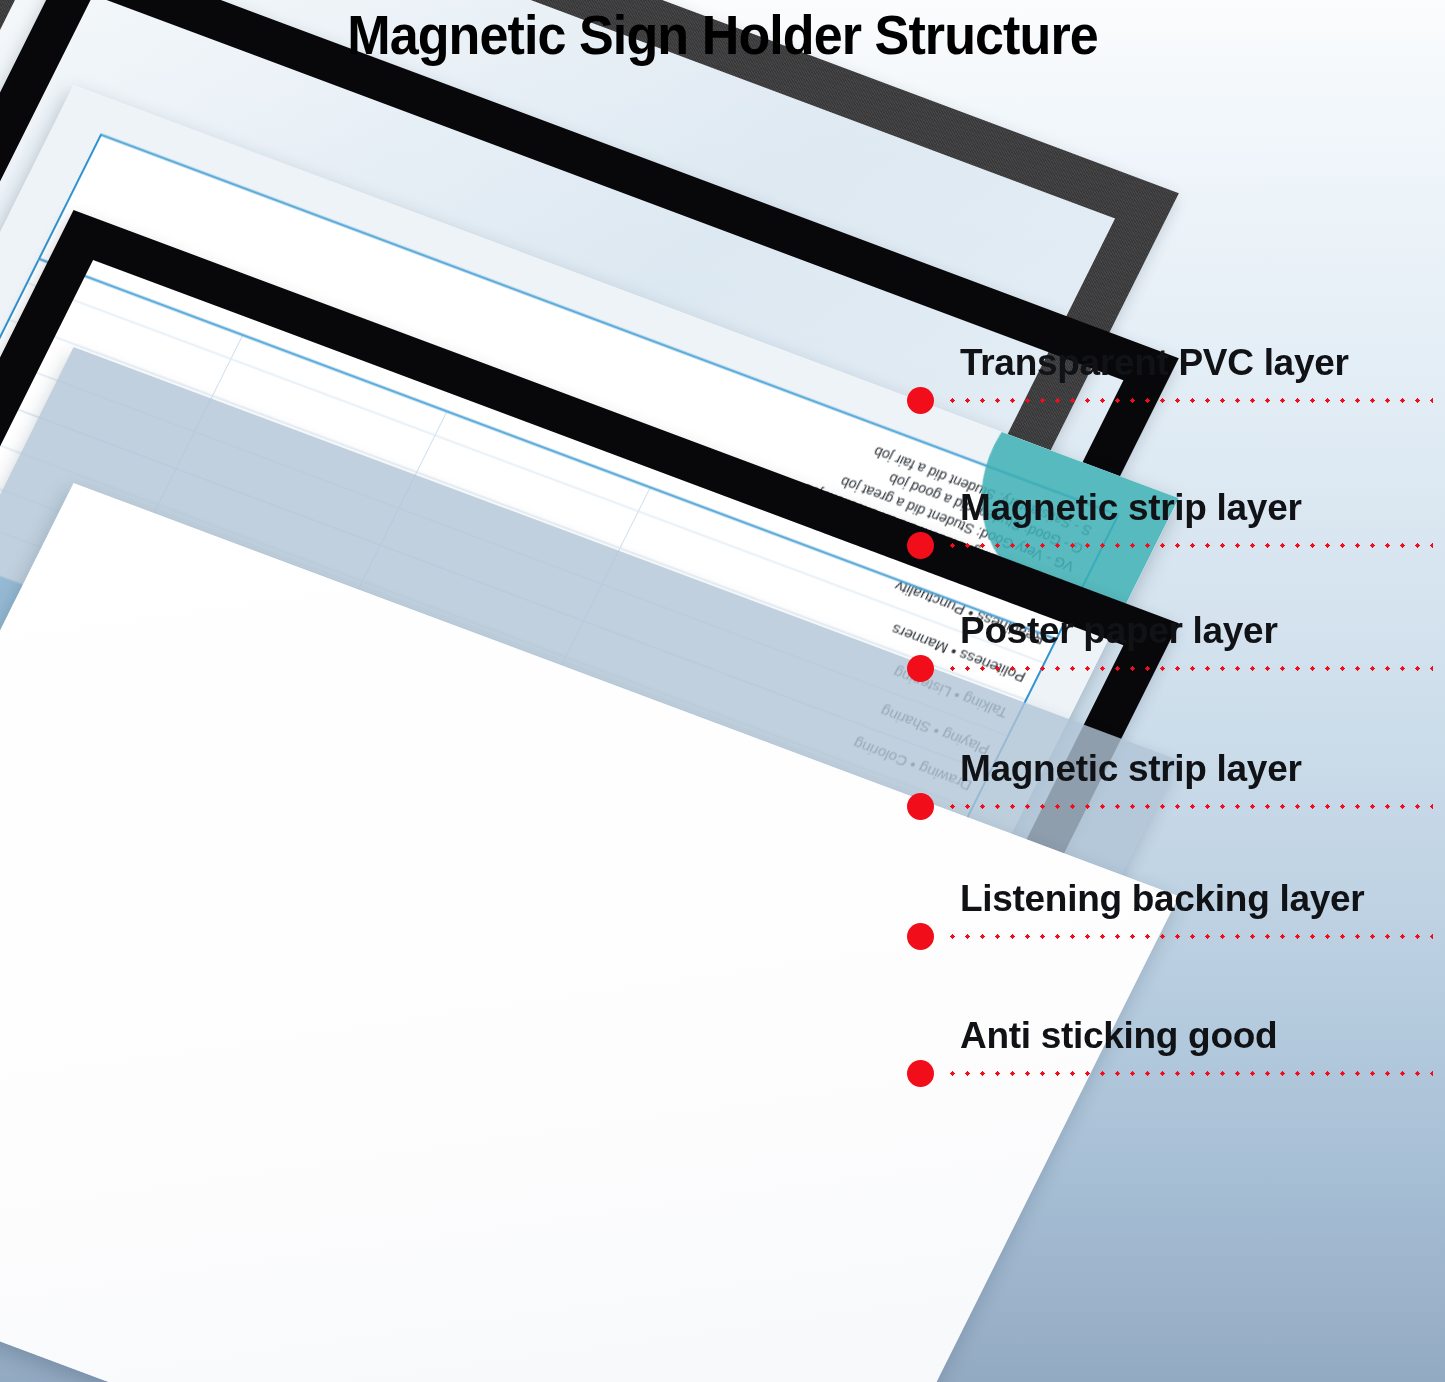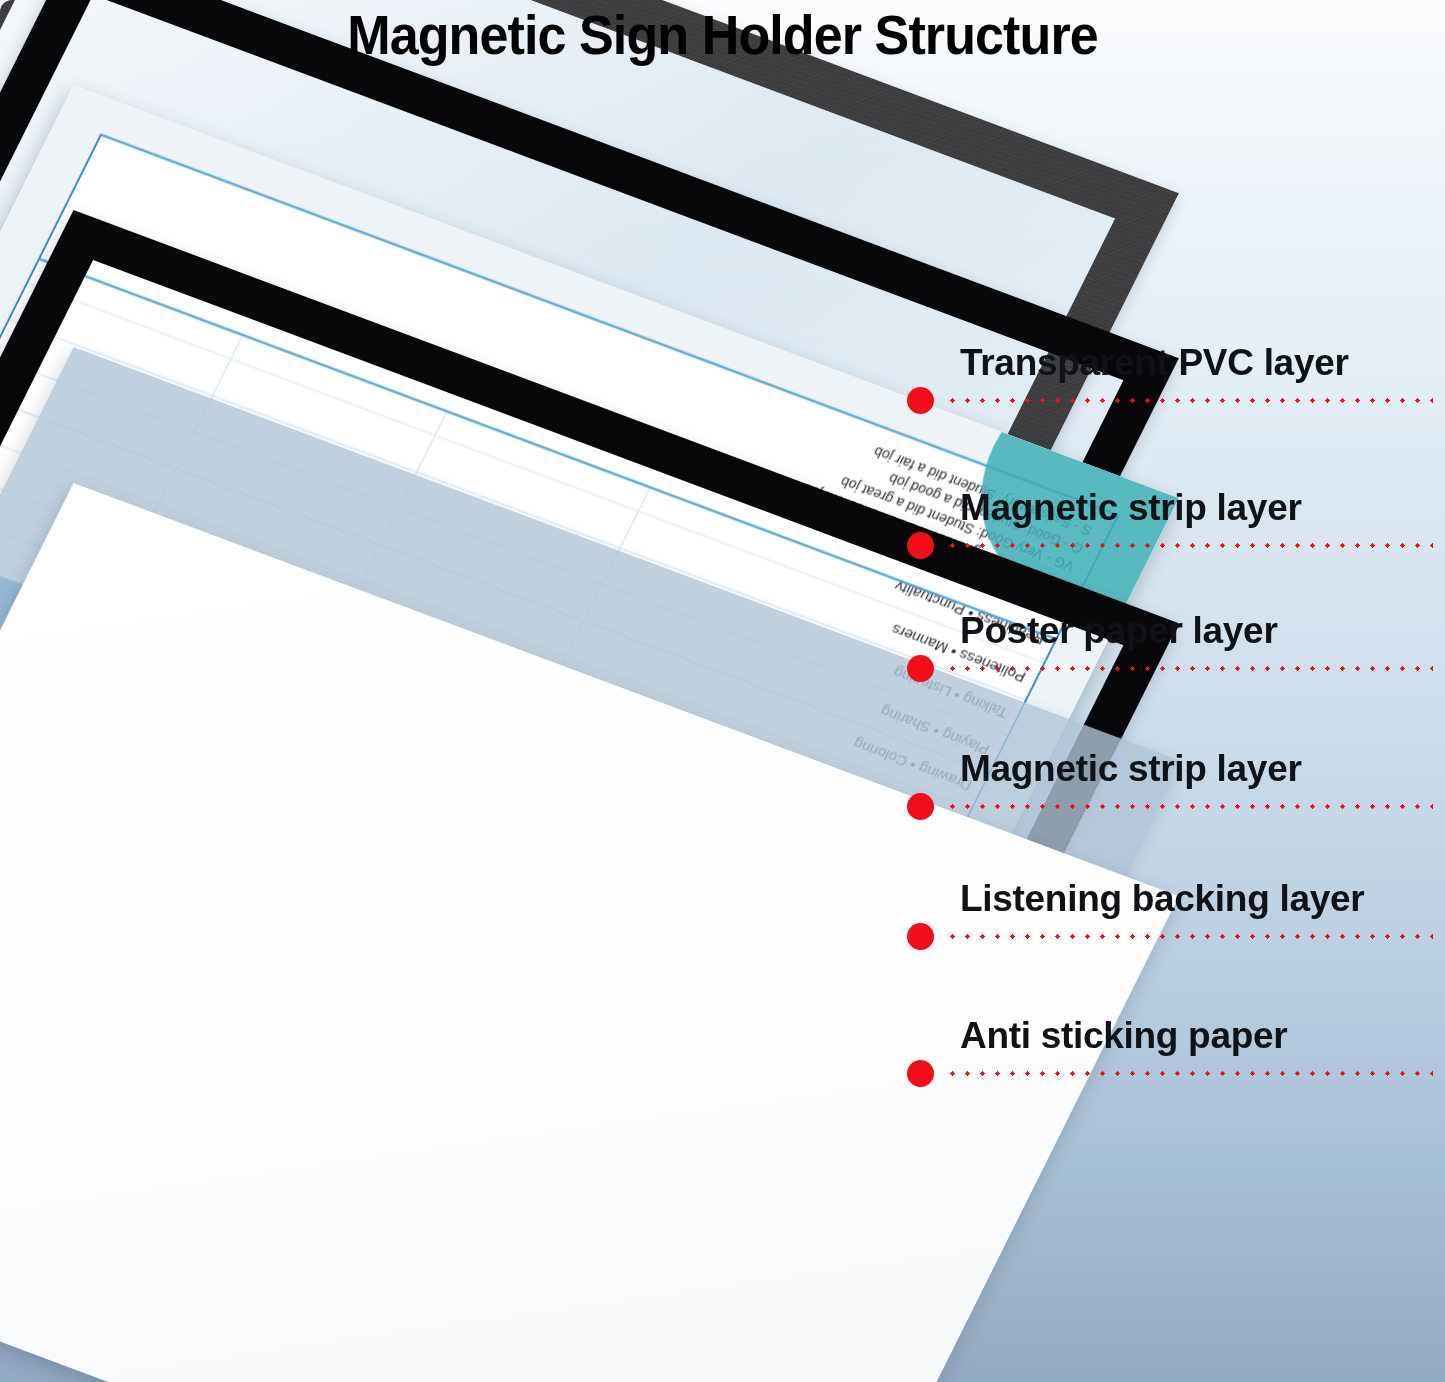--- a/index.html
+++ b/index.html
@@ -1,21 +1,21 @@
 <!DOCTYPE html>
 <html><head>
 <meta charset="utf-8">
 <style>
   html,body{margin:0;padding:0;}
   body{
     width:1445px;height:1382px;overflow:hidden;position:relative;
     font-family:"Liberation Sans",sans-serif;
     background:linear-gradient(180deg,#fbfcfd 0%,#f2f7fb 8%,#e4eef6 26%,#d3e2ee 46%,#bed2e3 66%,#a8c0d6 84%,#93aac3 100%);
   }
-  .stage{position:absolute;inset:0;overflow:hidden;border-radius:12px;}
+  .stage{position:absolute;inset:0;overflow:hidden;}
 
   
   .title{
     position:absolute;top:2px;left:0;width:1445px;text-align:center;
     font-family:"Liberation Sans",sans-serif;
     font-size:56px;font-weight:bold;color:#000;
     letter-spacing:-1px;transform:scaleX(.93);transform-origin:center top;
     white-space:nowrap;z-index:60;
   }
 
@@ -292,17 +292,17 @@
 
     <div class="callout" style="top:936px;">
       <div class="co-dot"></div>
       <div class="co-line"></div>
       <div class="co-text">Listening backing layer</div>
     </div>
 
     <div class="callout" style="top:1073px;">
       <div class="co-dot"></div>
       <div class="co-line"></div>
-      <div class="co-text">Anti sticking paper</div>
+      <div class="co-text">Anti sticking good</div>
     </div>
   </div>
 
 </div>
 
 </body></html>

